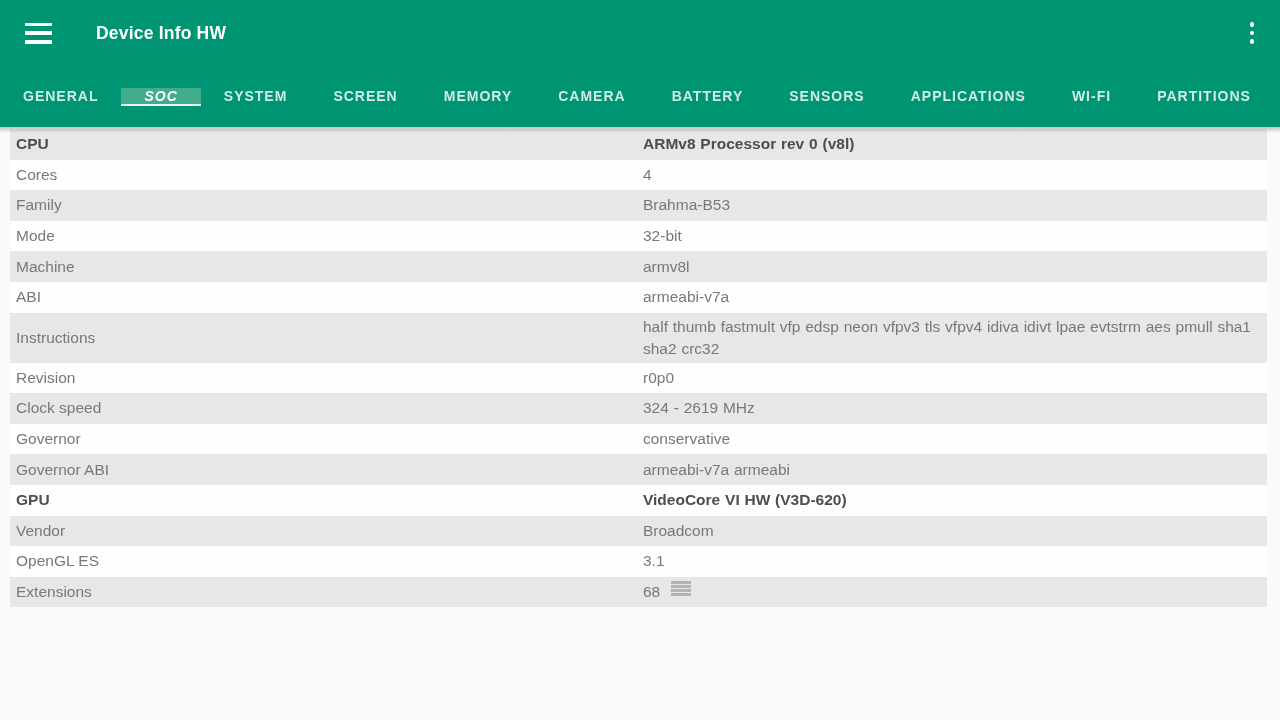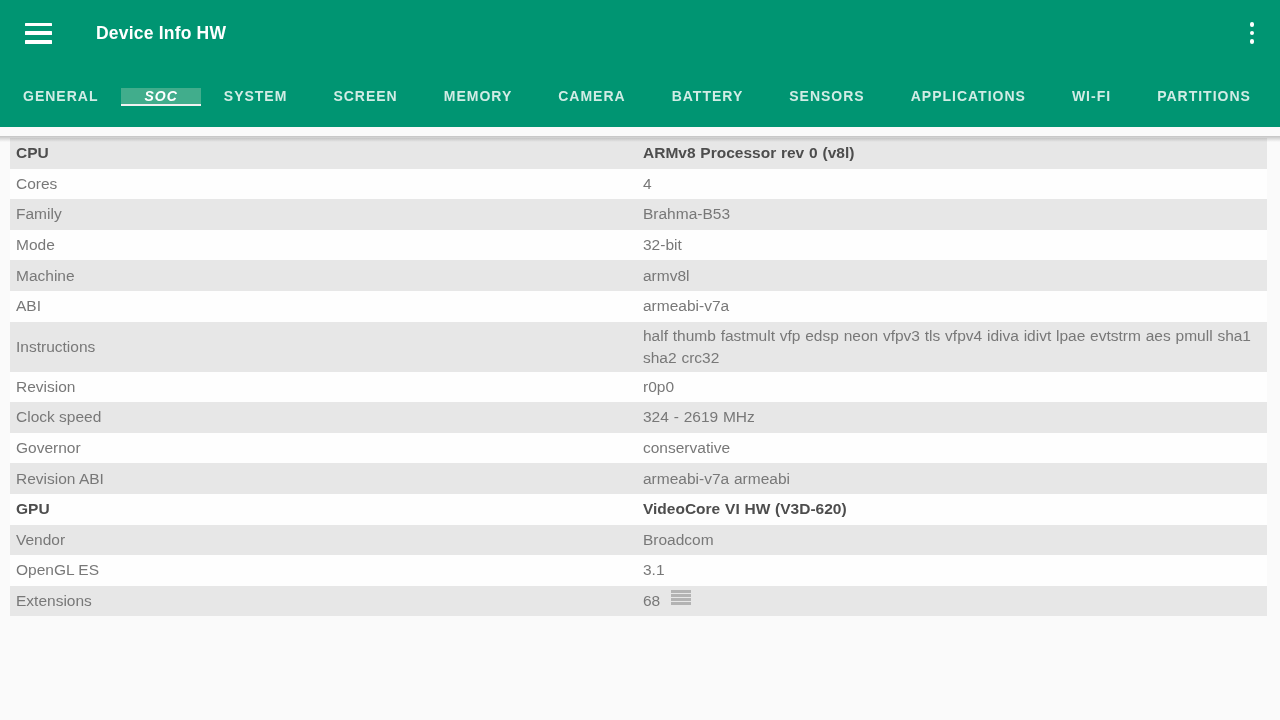--- a/index.html
+++ b/index.html
@@ -57,21 +57,21 @@
     border-bottom:2.5px solid #f1f1f1;
     font-style:italic;
   }
   
   .content { position:relative; height:593px; }
   .tab-shadow {
     position:absolute; top:0; left:0; right:0; height:6px;
     background:linear-gradient(rgba(0,0,0,0.22), rgba(0,0,0,0));
     pointer-events:none; z-index:3;
   }
-  .info-table { margin:9px 13px 0 10px; padding-top:2px; }
+  .info-table { margin:0 13px 0 10px; padding-top:2px; }
   .row {
     display:flex; align-items:center;
     min-height:30.6px;
     font-size:15.5px; color:#787878;
     background:#fefefe;
   }
   .row.odd { background:#e7e7e7; }
   .row.header { font-weight:bold; color:#4d4d4d; }
   .cell-label {
     width:633px; flex-shrink:0;
@@ -179,21 +179,21 @@
           <span>324 - 2619 MHz</span>
         </div>
       </div>
       <div class="row">
         <div class="cell-label">Governor</div>
         <div class="cell-value">
           <span>conservative</span>
         </div>
       </div>
       <div class="row odd">
-        <div class="cell-label">Revision ABI</div>
+        <div class="cell-label">Governor ABI</div>
         <div class="cell-value">
           <span>armeabi-v7a armeabi</span>
         </div>
       </div>
       <div class="row header">
         <div class="cell-label">GPU</div>
         <div class="cell-value">
           <span>VideoCore VI HW (V3D-620)</span>
         </div>
       </div>

